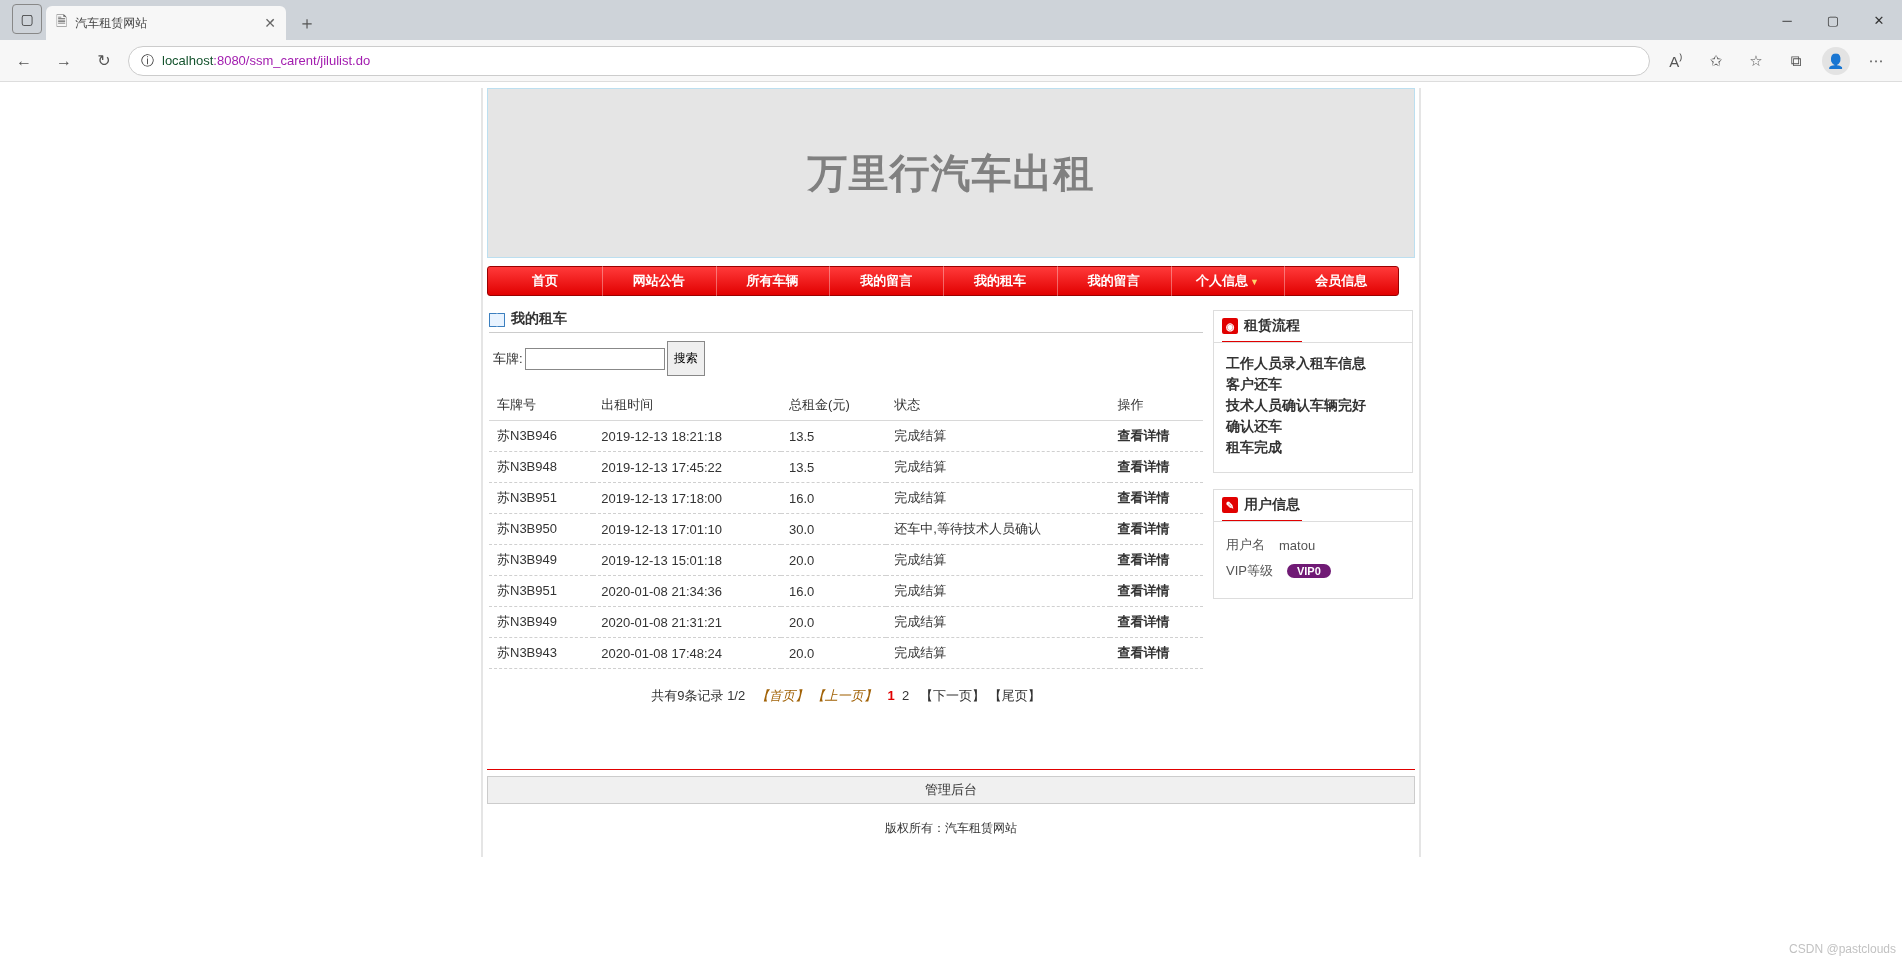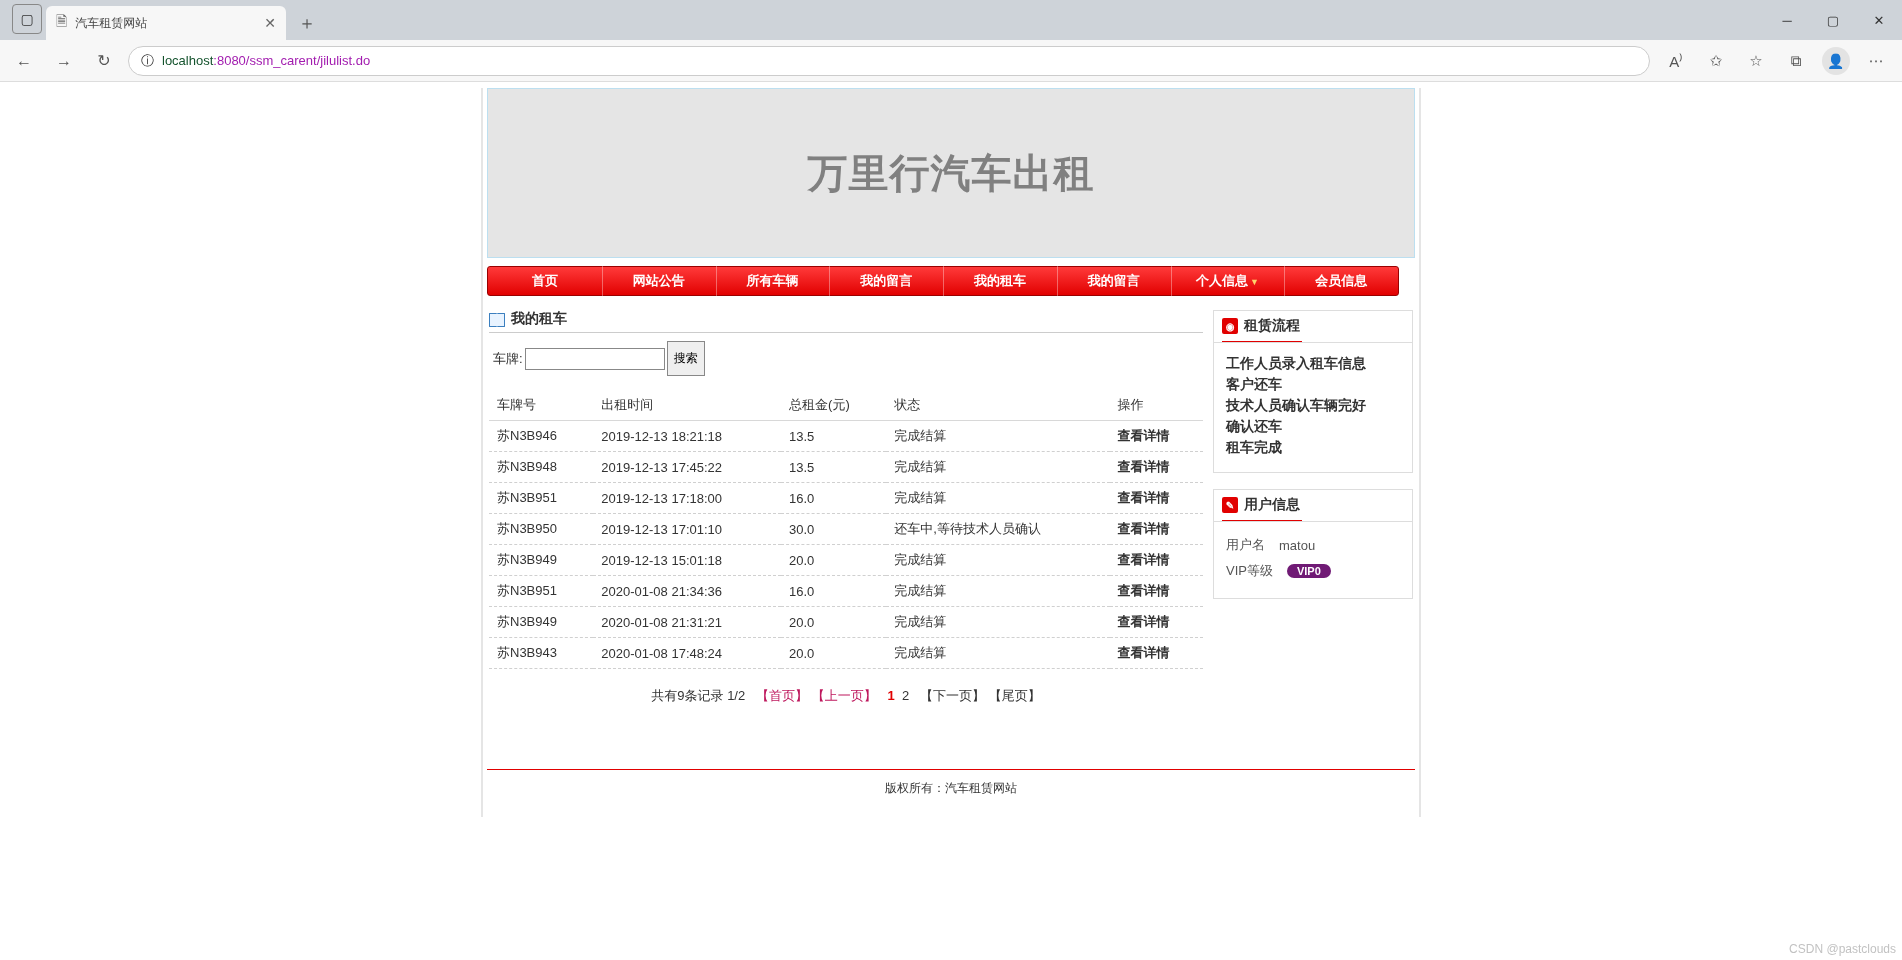--- a/index.html
+++ b/index.html
@@ -53,21 +53,21 @@
 .search-row button { border:1px solid #888; background:#efefef; font-size:12px; padding:8px 6px; }
 
 
 table.data { width:100%; border-collapse:collapse; font-size:13px; color:#333; }
 table.data th { text-align:left; font-weight:normal; color:#333; padding:6px 8px; border-bottom:1px solid #d8d8d8; }
 table.data td { padding:6px 8px; border-bottom:1px dashed #d0d0d0; }
 table.data td.action a { color:#333; font-weight:bold; text-decoration:none; }
 
 
 .pager { text-align:center; font-size:13px; color:#333; margin-top:18px; }
-.pager .muted { color:#be185d; }
+.pager .muted { color:#a16207;font-style:italic; }
 .pager .current { color:#e10000; font-weight:bold; }
 .pager a { color:#333; text-decoration:none; }
 
 
 .sidebox { border:1px solid #ddd; }
 .sidebox .sb-head { display:flex; align-items:center; gap:6px; padding:6px 8px; font-weight:bold; font-size:14px; color:#333; }
 .sidebox .sb-head .sq { width:16px; height:16px; background:#e10000; border-radius:2px; display:inline-flex; align-items:center; justify-content:center; color:#fff; font-size:10px; }
 .sidebox .sb-under { height:2px; background:#e10000; width:80px; margin:0 0 0 8px; }
 .sidebox .sb-underrest { height:1px; background:#ddd; margin-top:-1px; }
 .sidebox .sb-body { padding:10px 12px 14px 12px; font-size:14px; color:#333; }
@@ -272,18 +272,19 @@
                 <span>VIP等级</span>
                 <span class="vip-badge">VIP0</span>
               </div>
             </div>
           </div>
         </div>
       </div>
 
       <div style="height:40px"></div>
       <div class="footer-sep"></div>
+      <div class="footer-bar">管理后台</div>
       <div class="copyright">版权所有：汽车租赁网站</div>
     </div>
   </div>
 </div>
 
 <div class="watermark">CSDN @pastclouds</div>
 
 </body></html>

